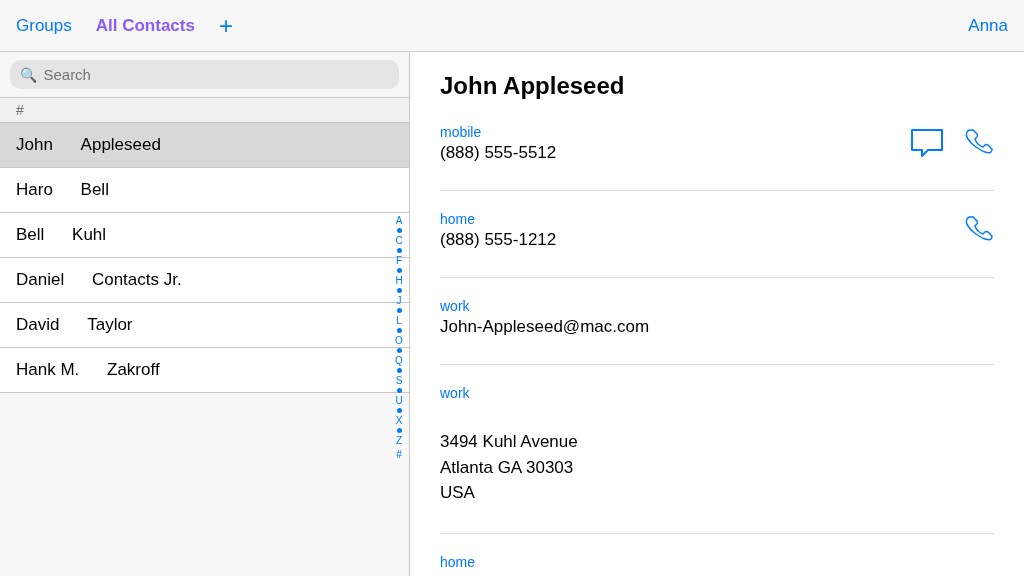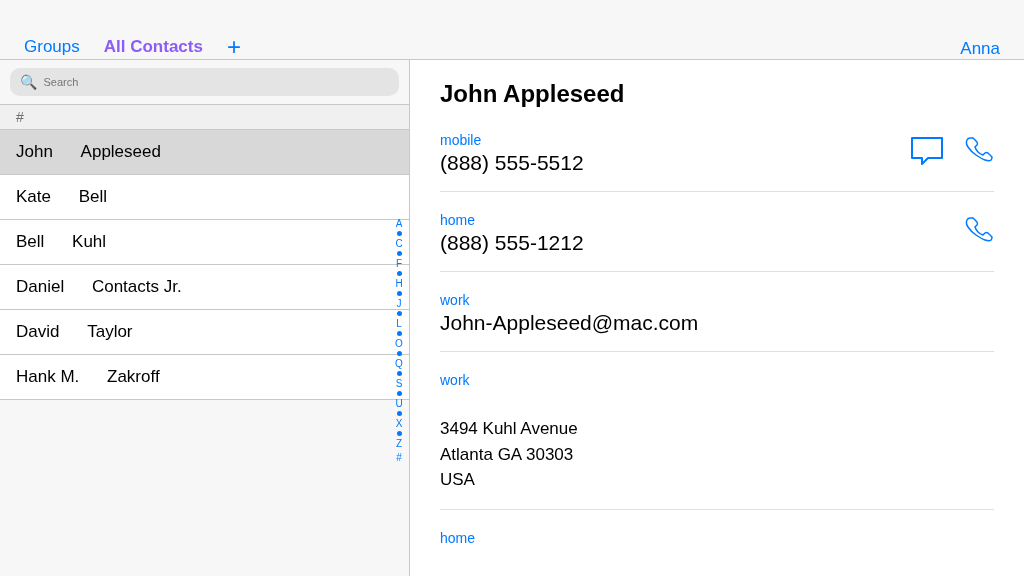--- a/index.html
+++ b/index.html
@@ -9,24 +9,24 @@
       width: 1024px;
       height: 576px;
       overflow: hidden;
       display: flex;
       flex-direction: column;
     }
 
     
     .top-bar {
       display: flex;
-      align-items: flex-end;
+      align-items: center;
       justify-content: space-between;
-      padding: 0 24px;
-      height: 60px;
+      padding: 0 16px;
+      height: 52px;
       background: #f7f7f7;
       border-bottom: 1px solid #c8c8c8;
     }
     .top-bar-left {
       display: flex;
       align-items: center;
       gap: 24px;
     }
     .nav-button {
       color: #007aff;
@@ -88,21 +88,21 @@
       padding: 6px 10px;
       gap: 6px;
     }
     .search-icon {
       color: #8e8e93;
       font-size: 14px;
     }
     .search-input {
       border: none;
       background: transparent;
-      font-size: 11px;
+      font-size: 15px;
       color: #8e8e93;
       outline: none;
       flex: 1;
     }
 
     
     .contacts-list {
       flex: 1;
       overflow-y: auto;
       position: relative;
@@ -175,39 +175,39 @@
     .contact-name-header {
       font-size: 24px;
       font-weight: 600;
       color: #000;
       margin-bottom: 24px;
     }
 
     .contact-field {
       margin-bottom: 20px;
       border-bottom: 1px solid #e0e0e0;
-      padding-bottom: 16px;
+      padding-bottom: 27px;
       display: flex;
       justify-content: space-between;
       align-items: flex-start;
     }
     .contact-field:last-of-type {
       border-bottom: none;
     }
 
     .field-info {
       flex: 1;
     }
     .field-label {
       font-size: 14px;
       color: #007aff;
       margin-bottom: 3px;
     }
     .field-value {
-      font-size: 21px;
+      font-size: 17px;
       color: #000;
     }
     .field-value-multi {
       font-size: 17px;
       color: #000;
       line-height: 1.5;
     }
 
     .field-actions {
       display: flex;
@@ -238,21 +238,21 @@
         <input class="search-input" type="text" placeholder="Search" style="">
       </div>
     </div>
 
     <div class="contacts-list">
 
       <div class="section-header">#</div>
 
       <div id="contact-list-items">
           <div class="contact-item selected"><span class="first-name">John </span><span class="last-name">Appleseed</span></div>
-          <div class="contact-item"><span class="first-name">Kate </span><span class="last-name">Bell</span></div>
+          <div class="contact-item"><span class="first-name">Haro </span><span class="last-name">Bell</span></div>
           <div class="contact-item"><span class="first-name">Bell </span><span class="last-name">Kuhl</span></div>
           <div class="contact-item"><span class="first-name">Daniel </span><span class="last-name">Contacts Jr.</span></div>
           <div class="contact-item"><span class="first-name">David </span><span class="last-name">Taylor</span></div>
           <div class="contact-item"><span class="first-name">Hank M. </span><span class="last-name">Zakroff</span></div>
         </div>
 
       <div class="alpha-index" id="alpha-index-container">
           <div class="alpha-letter">A</div>
           <div class="alpha-dot"></div>
           <div class="alpha-letter">C</div>

